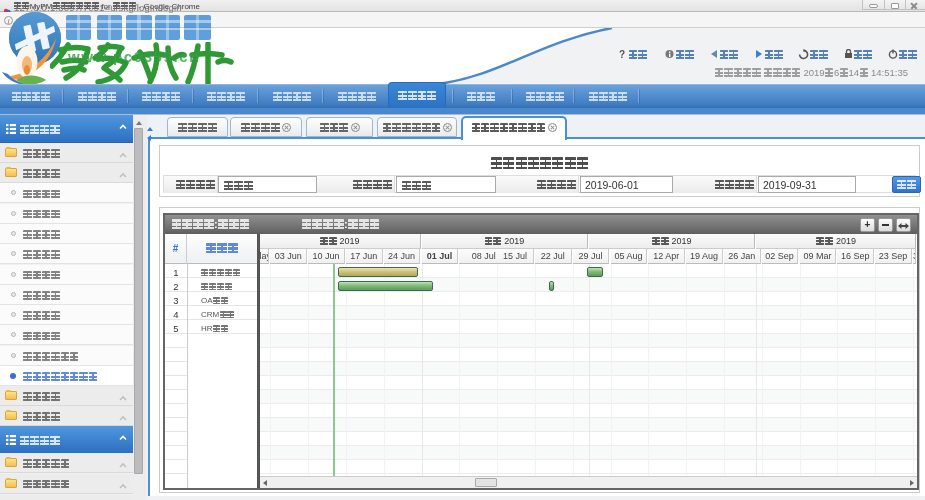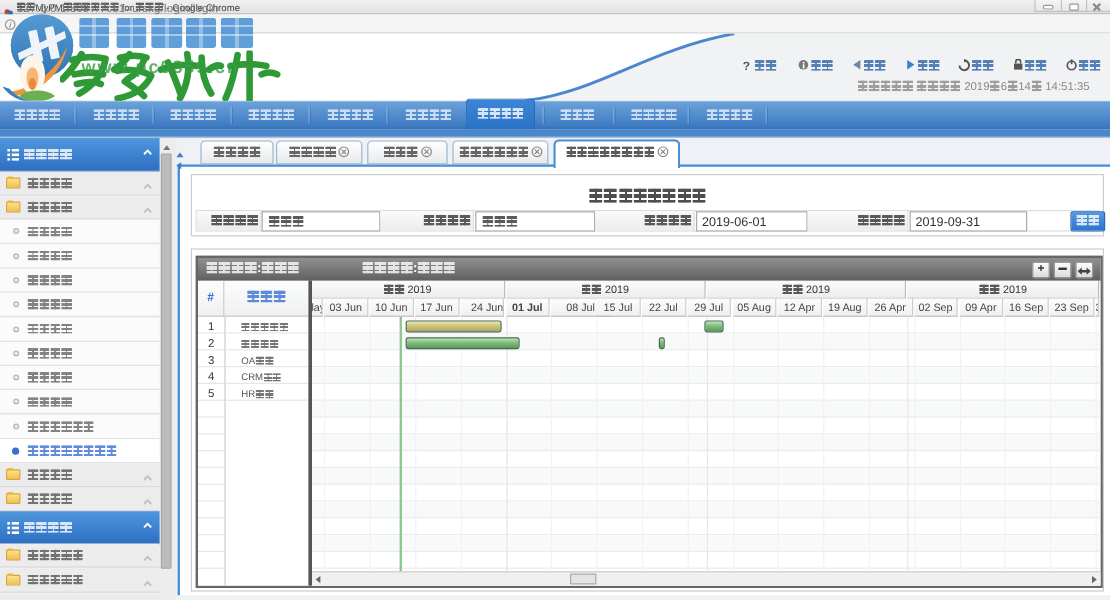--- a/index.html
+++ b/index.html
@@ -433,32 +433,32 @@
 <div class="abs" id="coldiv"></div>
 <div class="abs" id="tl">
       <div class="mrow" style="left:0px;width:161px;padding-top:2px;"><i class="c"></i><i class="c"></i> 2019</div>
       <div class="mrow" style="left:162px;width:166.39999999999998px;padding-top:2px;"><i class="c"></i><i class="c"></i> 2019</div>
       <div class="mrow" style="left:329.4px;width:166.39999999999998px;padding-top:2px;"><i class="c"></i><i class="c"></i> 2019</div>
       <div class="mrow" style="left:496.79999999999995px;width:160.20000000000005px;padding-top:2px;"><i class="c"></i><i class="c"></i> 2019</div>
       <div class="wrow" style="left:0px;width:9.800000000000011px;overflow:hidden;">lay</div>
       <div class="wrow" style="left:10.800000000000011px;width:36.80000000000001px;overflow:hidden;">03 Jun</div>
       <div class="wrow" style="left:48.60000000000002px;width:36.799999999999955px;overflow:hidden;">10 Jun</div>
       <div class="wrow" style="left:86.39999999999998px;width:36.80000000000001px;overflow:hidden;">17 Jun</div>
-      <div class="wrow" style="left:124.19999999999999px;width:36.80000000000001px;overflow:hidden;text-align:right;">24 Jun</div>
+      <div class="wrow" style="left:124.19999999999999px;width:36.80000000000001px;overflow:hidden;">24 Jun</div>
       <div class="wrow" style="left:162px;width:36.80000000000001px;overflow:hidden;font-weight:bold;">01 Jul</div>
       <div class="wrow" style="left:199.8px;width:50px;overflow:hidden;">08 Jul</div>
       <div class="wrow" style="left:237.60000000000002px;width:36.799999999999955px;overflow:hidden;">15 Jul</div>
       <div class="wrow" style="left:275.4px;width:36.80000000000007px;overflow:hidden;">22 Jul</div>
       <div class="wrow" style="left:313.20000000000005px;width:36.799999999999955px;overflow:hidden;">29 Jul</div>
       <div class="wrow" style="left:351px;width:36.799999999999955px;overflow:hidden;">05 Aug</div>
       <div class="wrow" style="left:388.79999999999995px;width:36.80000000000007px;overflow:hidden;">12 Apr</div>
       <div class="wrow" style="left:426.6px;width:36.799999999999955px;overflow:hidden;">19 Aug</div>
-      <div class="wrow" style="left:464.4px;width:36.80000000000007px;overflow:hidden;">26 Apr</div>
+      <div class="wrow" style="left:464.4px;width:36.80000000000007px;overflow:hidden;">26 Jan</div>
       <div class="wrow" style="left:502.20000000000005px;width:36.799999999999955px;overflow:hidden;">02 Sep</div>
-      <div class="wrow" style="left:540px;width:36.799999999999955px;overflow:hidden;">09 Apr</div>
+      <div class="wrow" style="left:540px;width:36.799999999999955px;overflow:hidden;">09 Mar</div>
       <div class="wrow" style="left:577.8px;width:36.80000000000007px;overflow:hidden;">16 Sep</div>
       <div class="wrow" style="left:615.6px;width:36.799999999999955px;overflow:hidden;">23 Sep</div>
       <div class="wrow" style="left:653.4px;width:3.6000000000000227px;overflow:hidden;">3</div>
       <div class="grow" style="top:30px;"></div>
       <div class="grow" style="top:44px;background:#f8f9f9;"></div>
       <div class="grow" style="top:58px;"></div>
       <div class="grow" style="top:72px;background:#f8f9f9;"></div>
       <div class="grow" style="top:86px;"></div>
       <div class="grow" style="top:100px;background:#f8f9f9;"></div>
       <div class="grow" style="top:114px;"></div>

